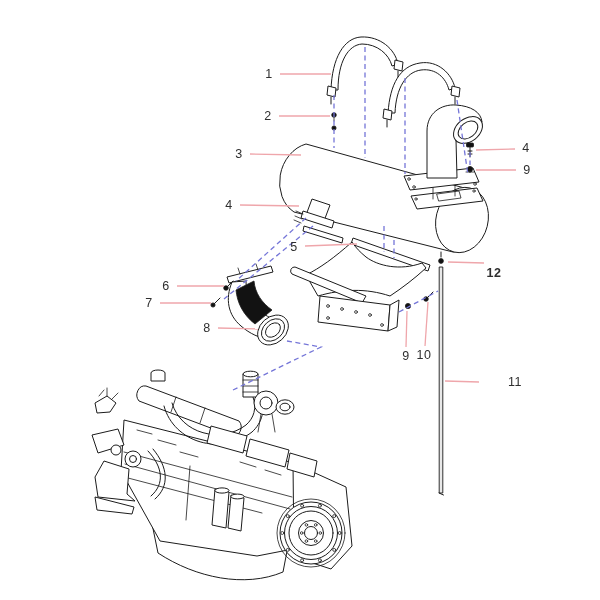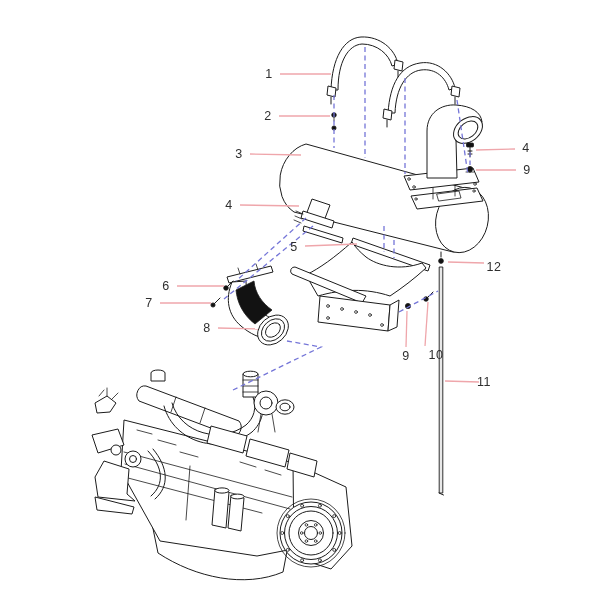--- a/index.html
+++ b/index.html
@@ -267,18 +267,18 @@
       <div class="callout" style="left: 269px; top: 74px;">1</div>
       <div class="callout" style="left: 268px; top: 116px;">2</div>
       <div class="callout" style="left: 239px; top: 154px;">3</div>
       <div class="callout" style="left: 229px; top: 205px;">4</div>
       <div class="callout" style="left: 294px; top: 247px;">5</div>
       <div class="callout" style="left: 166px; top: 286px;">6</div>
       <div class="callout" style="left: 149px; top: 303px;">7</div>
       <div class="callout" style="left: 207px; top: 328px;">8</div>
       <div class="callout" style="left: 526px; top: 148px;">4</div>
       <div class="callout" style="left: 527px; top: 170px;">9</div>
-      <div class="callout" style="left: 494px; top: 267px;">12</div>
+      <div class="callout" style="left: 494px; top: 273px; font-weight: bold;">12</div>
       <div class="callout" style="left: 406px; top: 356px;">9</div>
-      <div class="callout" style="left: 424px; top: 355px; margin-left: 12px;">10</div>
-      <div class="callout" style="left: 484px; top: 382px;">11</div>
+      <div class="callout" style="left: 424px; top: 355px;">10</div>
+      <div class="callout" style="left: 515px; top: 382px;">11</div>
     </div>
 </div>
 
 </body></html>

